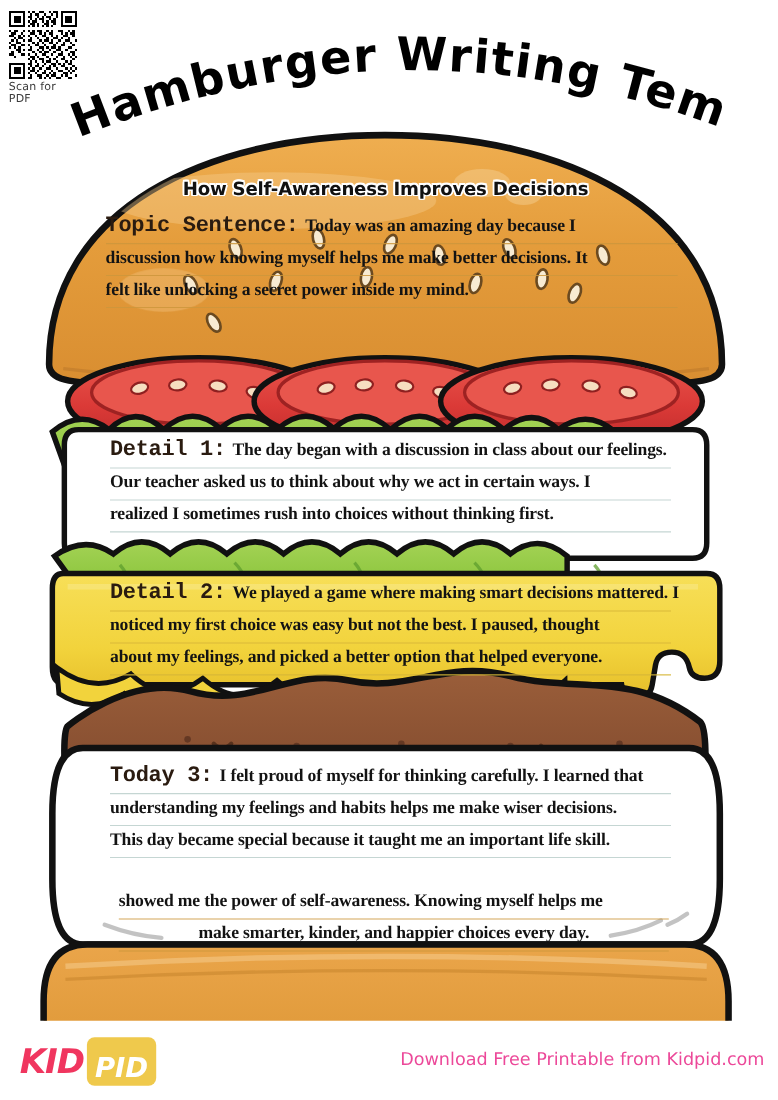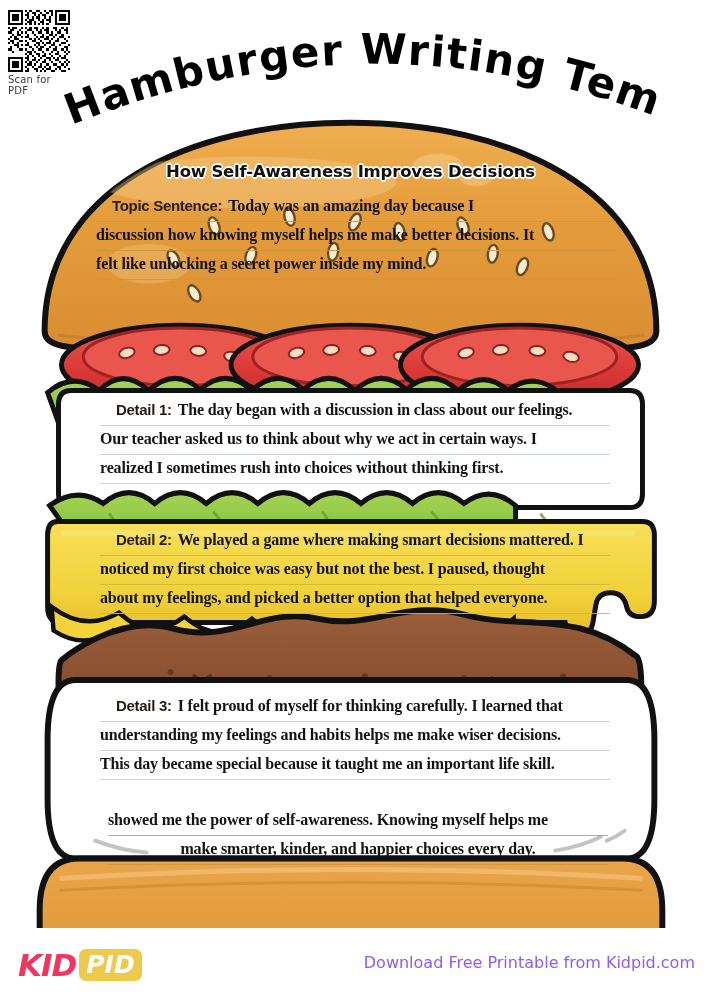--- a/index.html
+++ b/index.html
@@ -88,27 +88,26 @@
     overflow: visible;
   }
   .line-text {
     font-family: Liberation Serif, serif;
     font-size: 16px;
     font-weight: 700;
     color: #131313;
     letter-spacing: -0.15px;
   }
   .slot-label {
-    font-family: Liberation Sans, sans-serif;
-    font-size: 15px;
+    font-family: Liberation Mono, monospace;
+    font-size: 20px;
     font-weight: 700;
     color: #2a1b10;
     letter-spacing: -0.3px;
     margin-right: 6px;
-    margin-left: 16px;
   }
   .center-line { text-align: center; }
 
   
   .on-bun .line      { border-bottom-color: rgba(205,150,60,.85); }
   .on-white .line    { border-bottom-color: rgba(150,180,175,.55); }
   .on-cheese .line   { border-bottom-color: rgba(214,182,55,.9); }
 
   
   #slot-topic       { left: 96px; top: 88px;  width: 520px; }
@@ -134,38 +133,38 @@
     font-family: "DejaVu Sans", sans-serif;
     font-size: 31px;
     font-weight: 700;
     color: #F0365F;
     letter-spacing: -1px;
     font-style: italic;
   }
   #logo-pid-box {
     background: #EFC94C;
     border-radius: 7px;
-    padding: 1px 7px 2px 7px;
+    padding: 13px 7px 2px 7px;
     margin-left: 3px;
   }
   #logo-pid {
     font-family: "DejaVu Sans", sans-serif;
     font-size: 25px;
     font-weight: 700;
     color: #ffffff;
     letter-spacing: 0px;
     font-style: italic;
   }
   #footer-note {
     position: absolute;
     right: 12px;
     top: 9px;
     font-family: "DejaVu Sans", sans-serif;
     font-size: 16px;
-    color: #8b5cf6;
+    color: #ec4899;
   }
 </style>
 </head>
 <body>
 
 <div id="qr-block">
   <svg id="qr-code" viewBox="0 0 29 29" shape-rendering="crispEdges">
     <rect width="29" height="29" fill="#fff"></rect>
     <g fill="#000">
 
@@ -678,21 +677,21 @@
     <div class="line">
       <span class="line-text">noticed my first choice was easy but not the best. I paused, thought</span>
     </div>
     <div class="line">
       <span class="line-text">about my feelings, and picked a better option that helped everyone.</span>
     </div>
   </div>
 
   <div class="panel lines on-white" id="slot-detail3">
     <div class="line">
-      <span class="slot-label">Detail 3:</span><span class="line-text">I felt proud of myself for thinking carefully. I learned that</span>
+      <span class="slot-label">Today 3:</span><span class="line-text">I felt proud of myself for thinking carefully. I learned that</span>
     </div>
     <div class="line">
       <span class="line-text">understanding my feelings and habits helps me make wiser decisions.</span>
     </div>
     <div class="line">
       <span class="line-text">This day became special because it taught me an important life skill.</span>
     </div>
   </div>
 
   <div class="panel lines on-bun" id="slot-conclusion">

